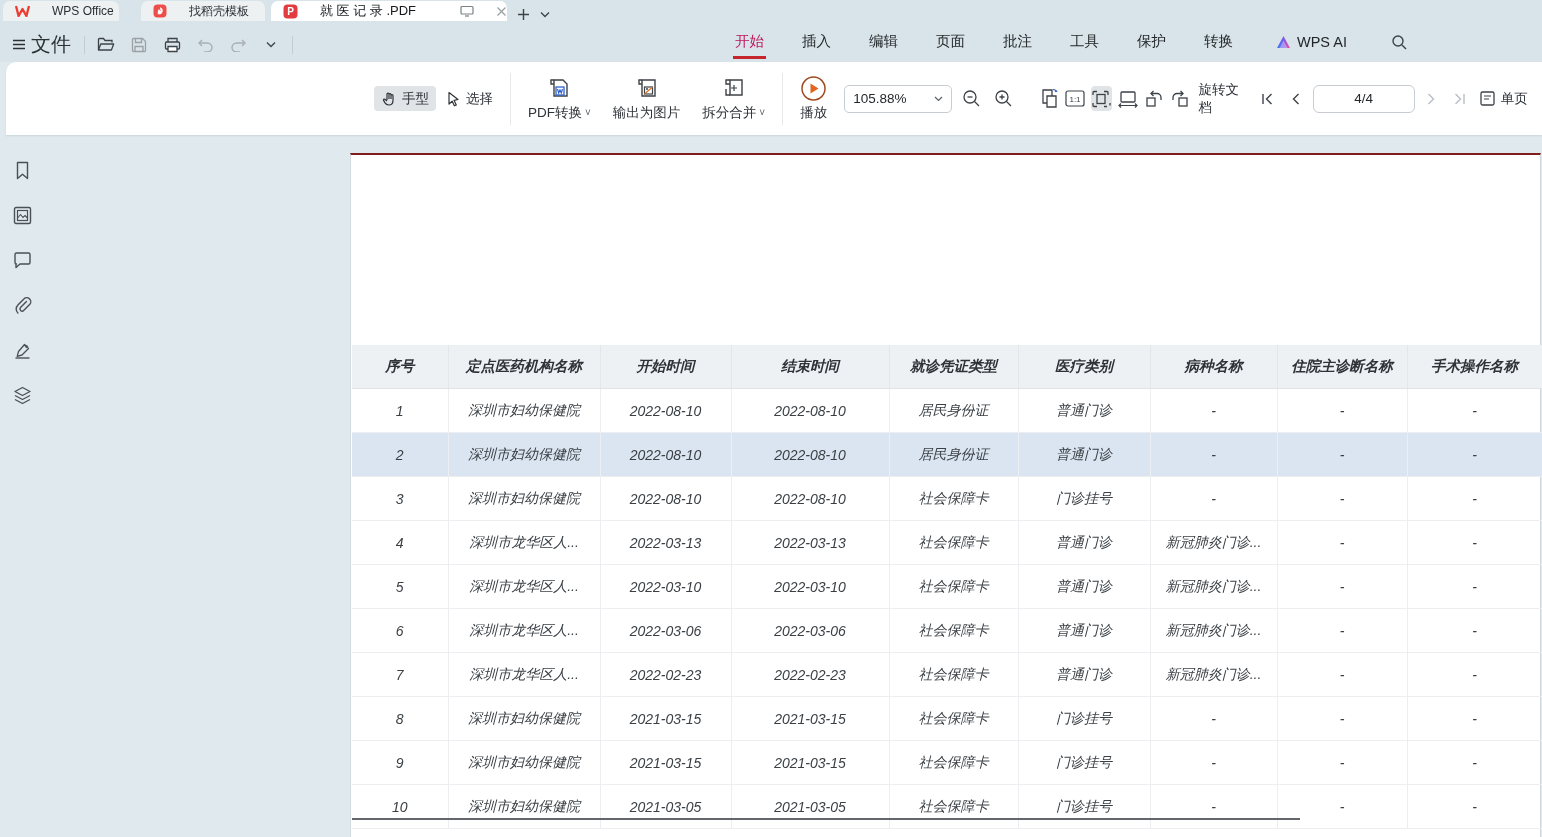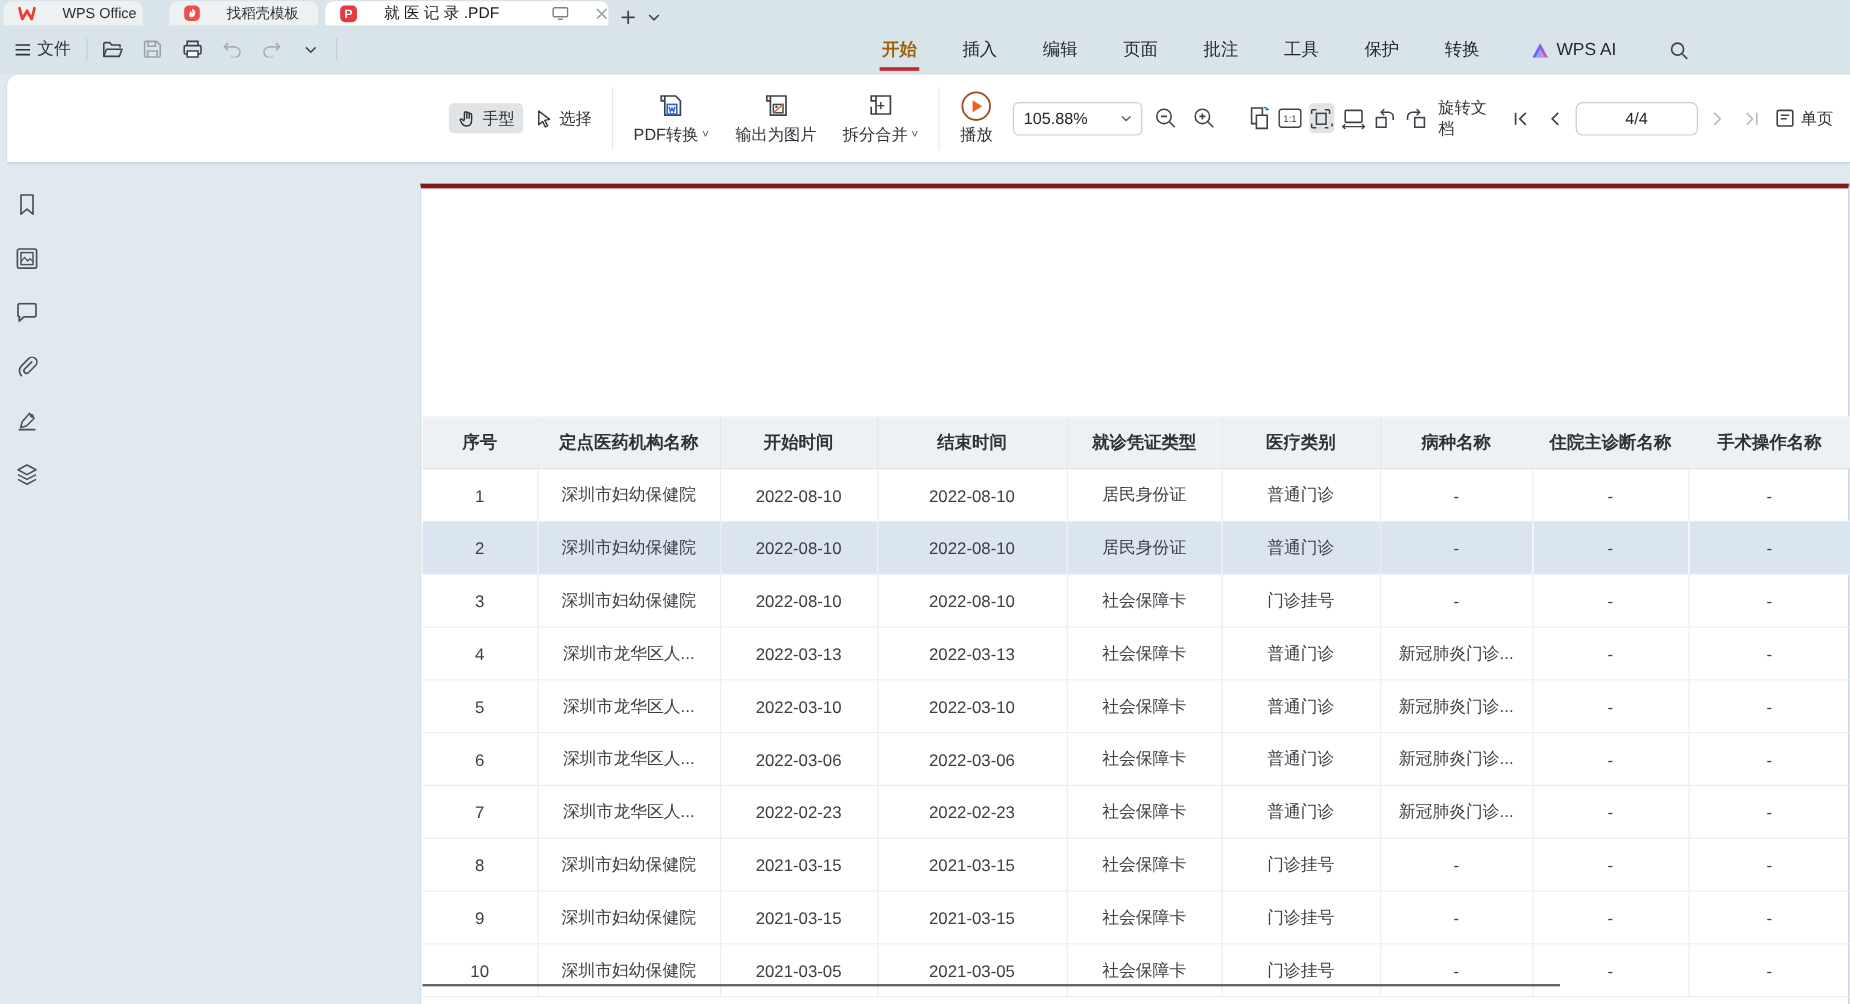--- a/index.html
+++ b/index.html
@@ -13,26 +13,26 @@
   .tab{height:20px;display:flex;align-items:center;gap:22px;padding:0 12px;font-size:12px;color:#2a2f34;
        border-radius:7px 7px 0 0;white-space:nowrap;}
   .tab.home{background:#eef1f2;margin-left:3px;width:92px;}
   .tab.docer{background:#eef1f2;margin-left:22px;width:100px;}
   .tab.doc{background:#ffffff;margin-left:6px;width:212px;font-size:13px;color:#17191c;}
   .tab .spacer{flex:1;}
   .tab-extra{display:flex;align-items:center;gap:10px;margin-left:10px;color:#4a5056;}
 
   .menurow{position:absolute;left:0;top:21px;height:41px;width:100%;}
   .file-group{position:absolute;left:8px;top:8px;display:flex;align-items:center;gap:9px;}
-  .file-btn{display:flex;align-items:center;gap:5px;font-size:14px;color:#2c3136;padding:2px 4px;}
+  .file-btn{display:flex;align-items:center;gap:5px;font-size:20px;color:#2c3136;padding:2px 4px;}
   .vdiv{width:1px;height:18px;background:#c2ccd2;}
   .iconbtn{display:flex;align-items:center;justify-content:center;width:24px;height:24px;border-radius:4px;}
   .menus{position:absolute;left:733px;top:0;height:41px;display:flex;align-items:center;gap:34px;}
   .menu-item{font-size:14.5px;color:#23272b;position:relative;padding:4px 2px;}
-  .menu-item.active{color:#a16207;font-weight:bold;}
+  .menu-item.active{color:#be185d;font-weight:normal;}
   .menu-item.active::after{content:"";position:absolute;left:0;right:0;bottom:-4px;height:3px;background:#c5262c;}
   .wpsai{display:flex;align-items:center;gap:5px;font-size:14.5px;color:#23272b;margin-left:6px;}
 
   
   .ribbon{position:absolute;left:6px;right:0;top:62px;height:73px;background:#ffffff;
           border-radius:10px 0 0 0;box-shadow:0 1px 2px rgba(40,60,70,.10);display:flex;align-items:center;}
   .rspacer{width:368px;flex:0 0 auto;}
   .rsep{width:1px;height:52px;background:#e6e9eb;margin:0 10px;flex:0 0 auto;}
   .stackcol{display:flex;flex-direction:row;gap:3px;}
   .tool-sm{display:flex;align-items:center;gap:5px;height:25px;padding:0 7px;border-radius:4px;
@@ -52,21 +52,21 @@
   .row-mid{display:flex;align-items:center;gap:6px;}
   .lblrow{display:flex;align-items:center;gap:5px;font-size:13.5px;color:#2e3338;white-space:nowrap;padding:2px 5px;border-radius:4px;}
 
   
   .sidebar{position:absolute;left:0;top:135px;bottom:0;width:44px;display:flex;flex-direction:column;
            align-items:center;padding-top:22px;gap:19px;}
   .sidebar .iconbtn{width:26px;height:26px;}
 
   
   .page{position:absolute;left:350px;top:153px;width:1189px;bottom:0;background:#ffffff;
-        border-top:4px solid #7f1d1d;border-left:1px solid #d4dee2;border-right:1px solid #ccd7dc;}
+        border-top:2px solid #7f1d1d;border-left:1px solid #d4dee2;border-right:1px solid #ccd7dc;font-style:italic;}
   .pdf-table-wrap{position:absolute;left:1px;top:190px;width:1190px;filter:blur(0.35px);}
   table.rec{border-collapse:collapse;table-layout:fixed;width:1190px;}
   table.rec th{background:#eef1f4;font-size:14.5px;font-weight:bold;color:#2e3338;height:43px;
                border-right:1px solid #e3e6ea;border-bottom:1px solid #dfe2e6;text-align:center;padding:0 4px;
                white-space:nowrap;overflow:hidden;}
   table.rec td{font-size:14px;color:#3b4045;height:43px;text-align:center;border-right:1px solid #eceef1;
                border-bottom:1px solid #eceef1;padding:0 4px;white-space:nowrap;overflow:hidden;}
   table.rec tr.hl td{background:#dbe5f2;}
   .dark-line{position:absolute;left:1px;top:663px;width:948px;height:2px;background:#63676c;}
 

